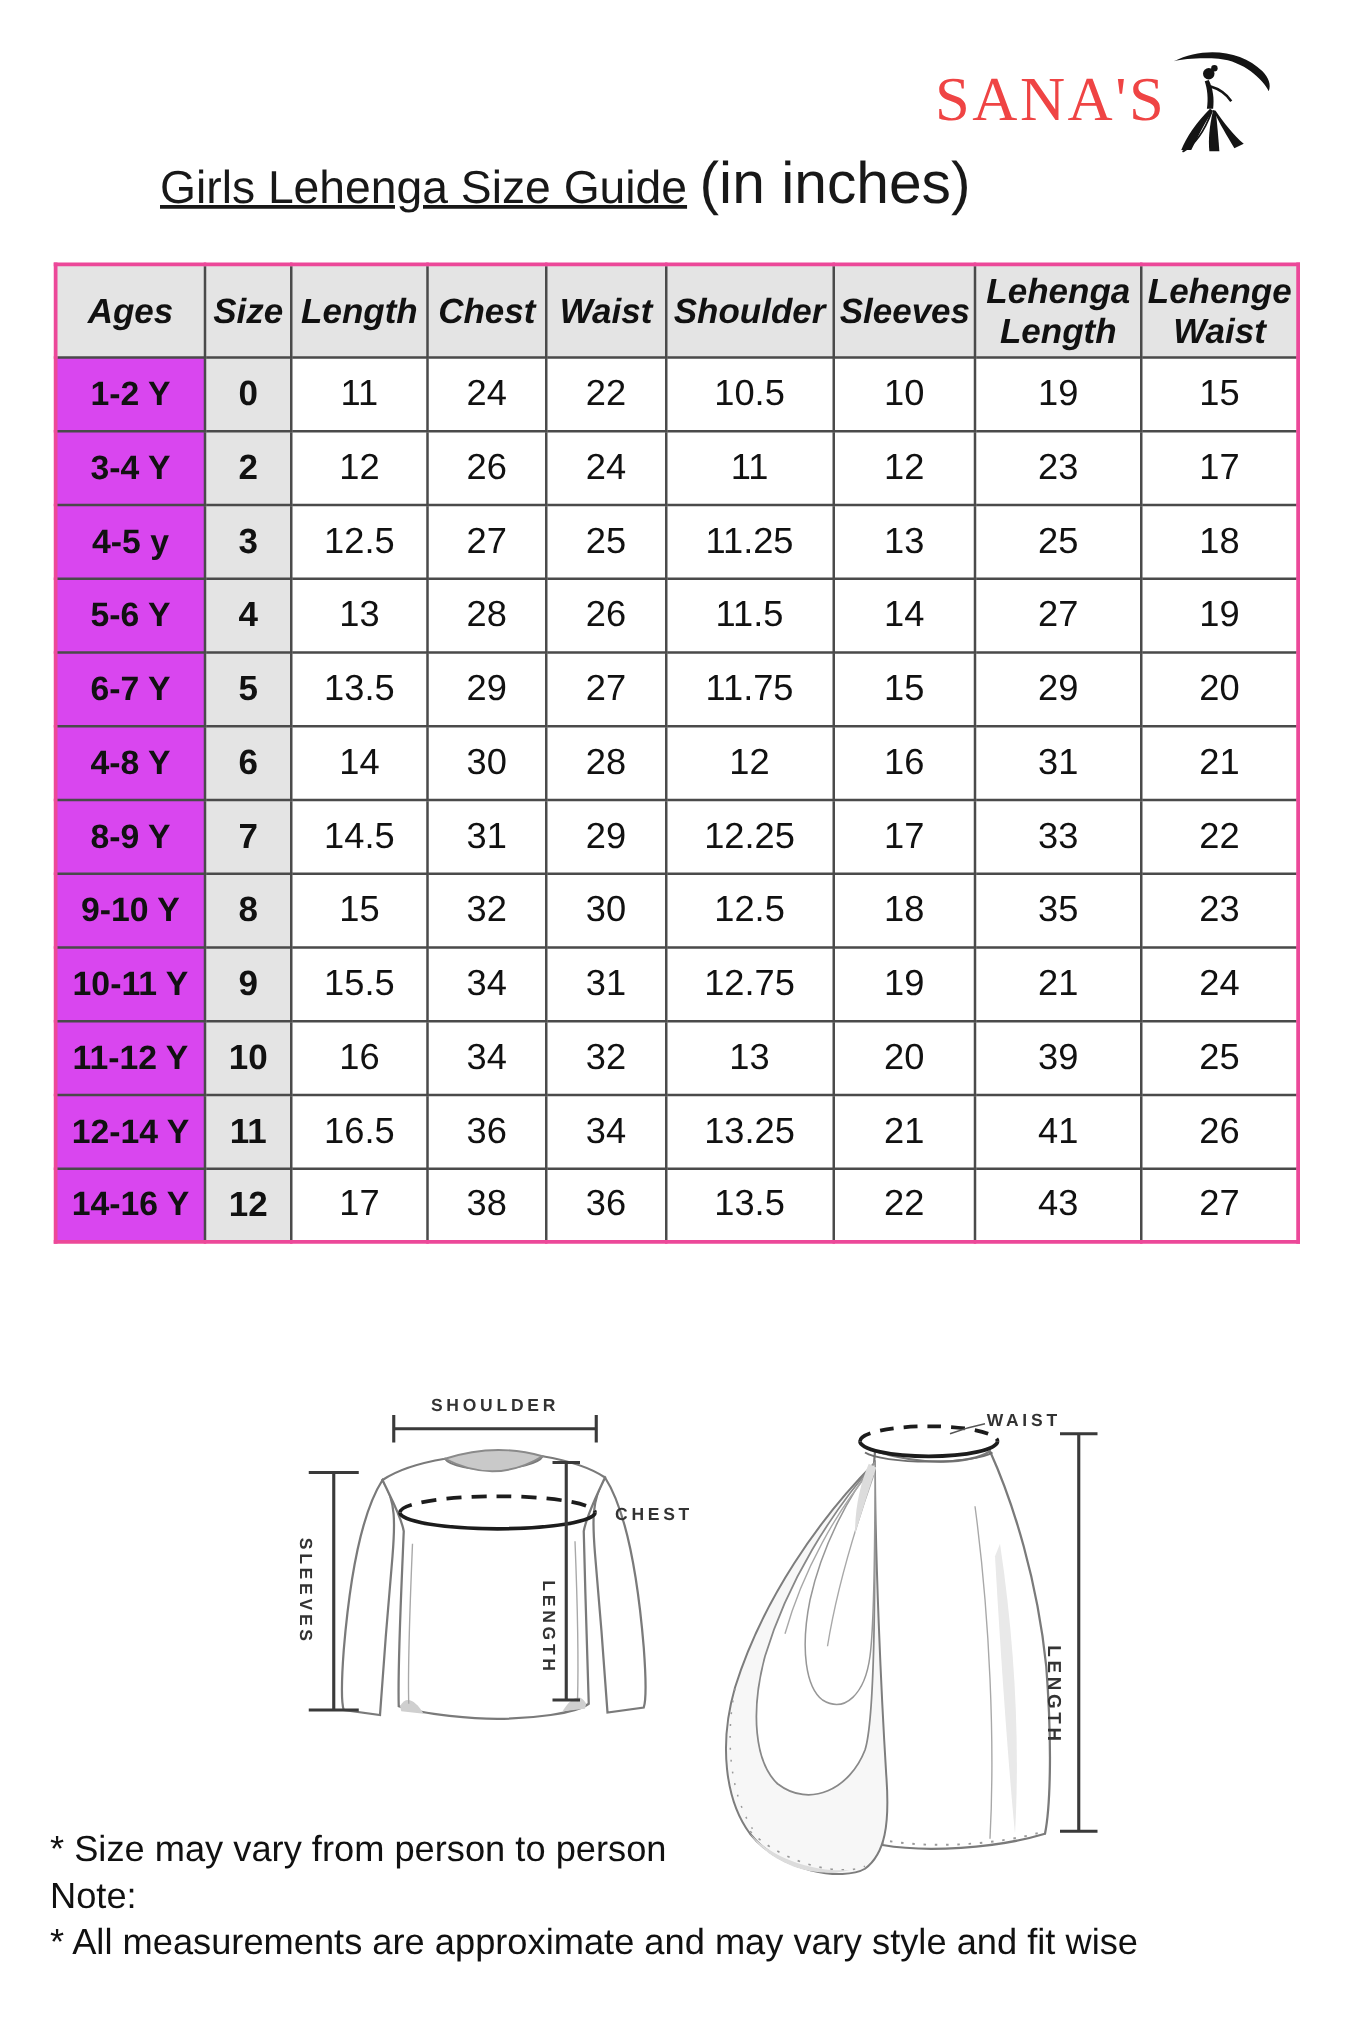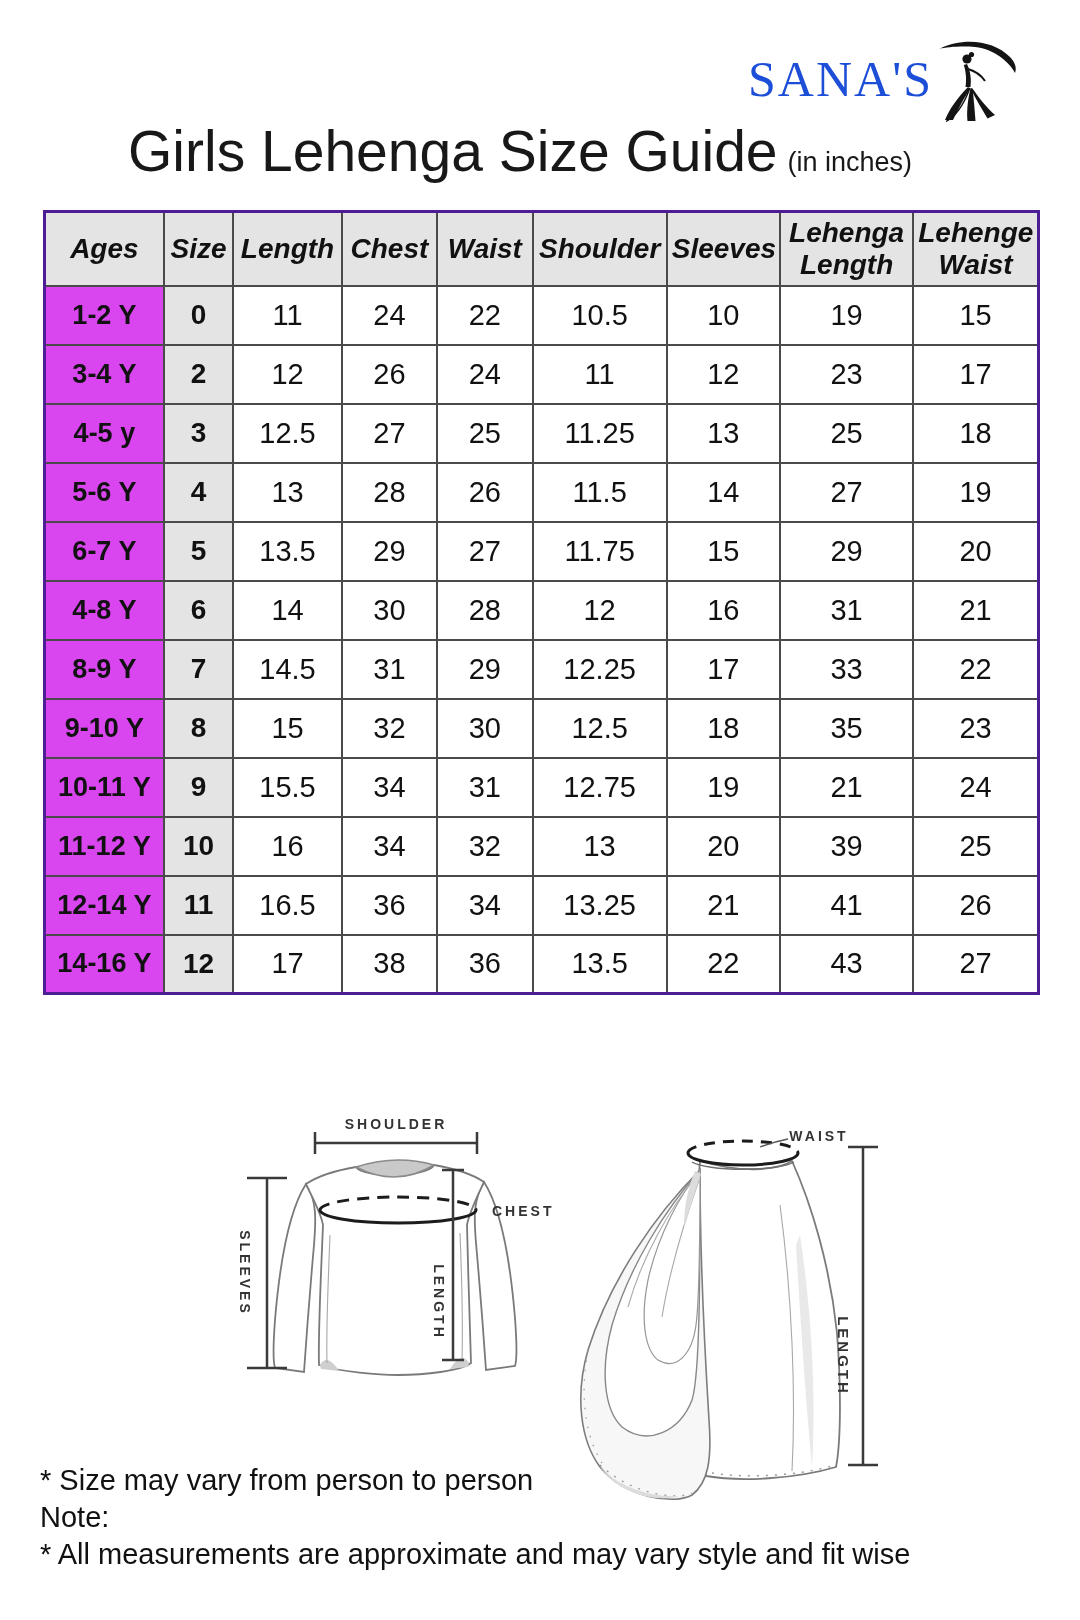--- a/index.html
+++ b/index.html
@@ -5,32 +5,32 @@
   * { margin:0; padding:0; box-sizing:border-box; }
   html,body { background:#ffffff; }
   .page {
     position:relative; width:1080px; height:1620px; background:#fff;
     font-family:"Liberation Sans", sans-serif; color:#1a1a1a; overflow:hidden;
   }
   
   .logo { position:absolute; left:748px; top:36px; display:flex; align-items:center; }
   .logo-text {
     font-family:"Liberation Serif", serif; font-size:50px; letter-spacing:2px;
-    color:#1d4ed8; line-height:1;
+    color:#ef4444; line-height:1;
   }
   .logo-fig { width:82px; height:86px; margin-left:4px; }
   
   .title { position:absolute; left:128px; top:118px; white-space:nowrap; font-weight:400; }
-  .title-main { font-size:57px; color:#181818; }
-  .title-unit { font-size:27px; color:#181818; margin-left:10px; }
+  .title-main { font-size:37px; color:#181818;text-decoration:underline; }
+  .title-unit { font-size:47px; color:#181818; margin-left:10px; }
   
   table.size-table {
     position:absolute; left:43px; top:210px; width:997px;
     border-collapse:collapse; table-layout:fixed;
-    border:3px solid #4c1d95;
+    border:3px solid #ec4899;
   }
   .size-table th, .size-table td {
     border:2px solid #4a4a4a; text-align:center; vertical-align:middle;
   }
   .size-table th {
     height:74px; background:#e4e4e4; font-style:italic; font-weight:bold;
     font-size:28px; line-height:1.15; padding:2px 4px; color:#111;
   }
   .size-table td { height:59px; font-size:29px; background:#fff; color:#111; }
   .size-table td.rowhead { background:#d946ef; font-weight:bold; font-size:27px; }

